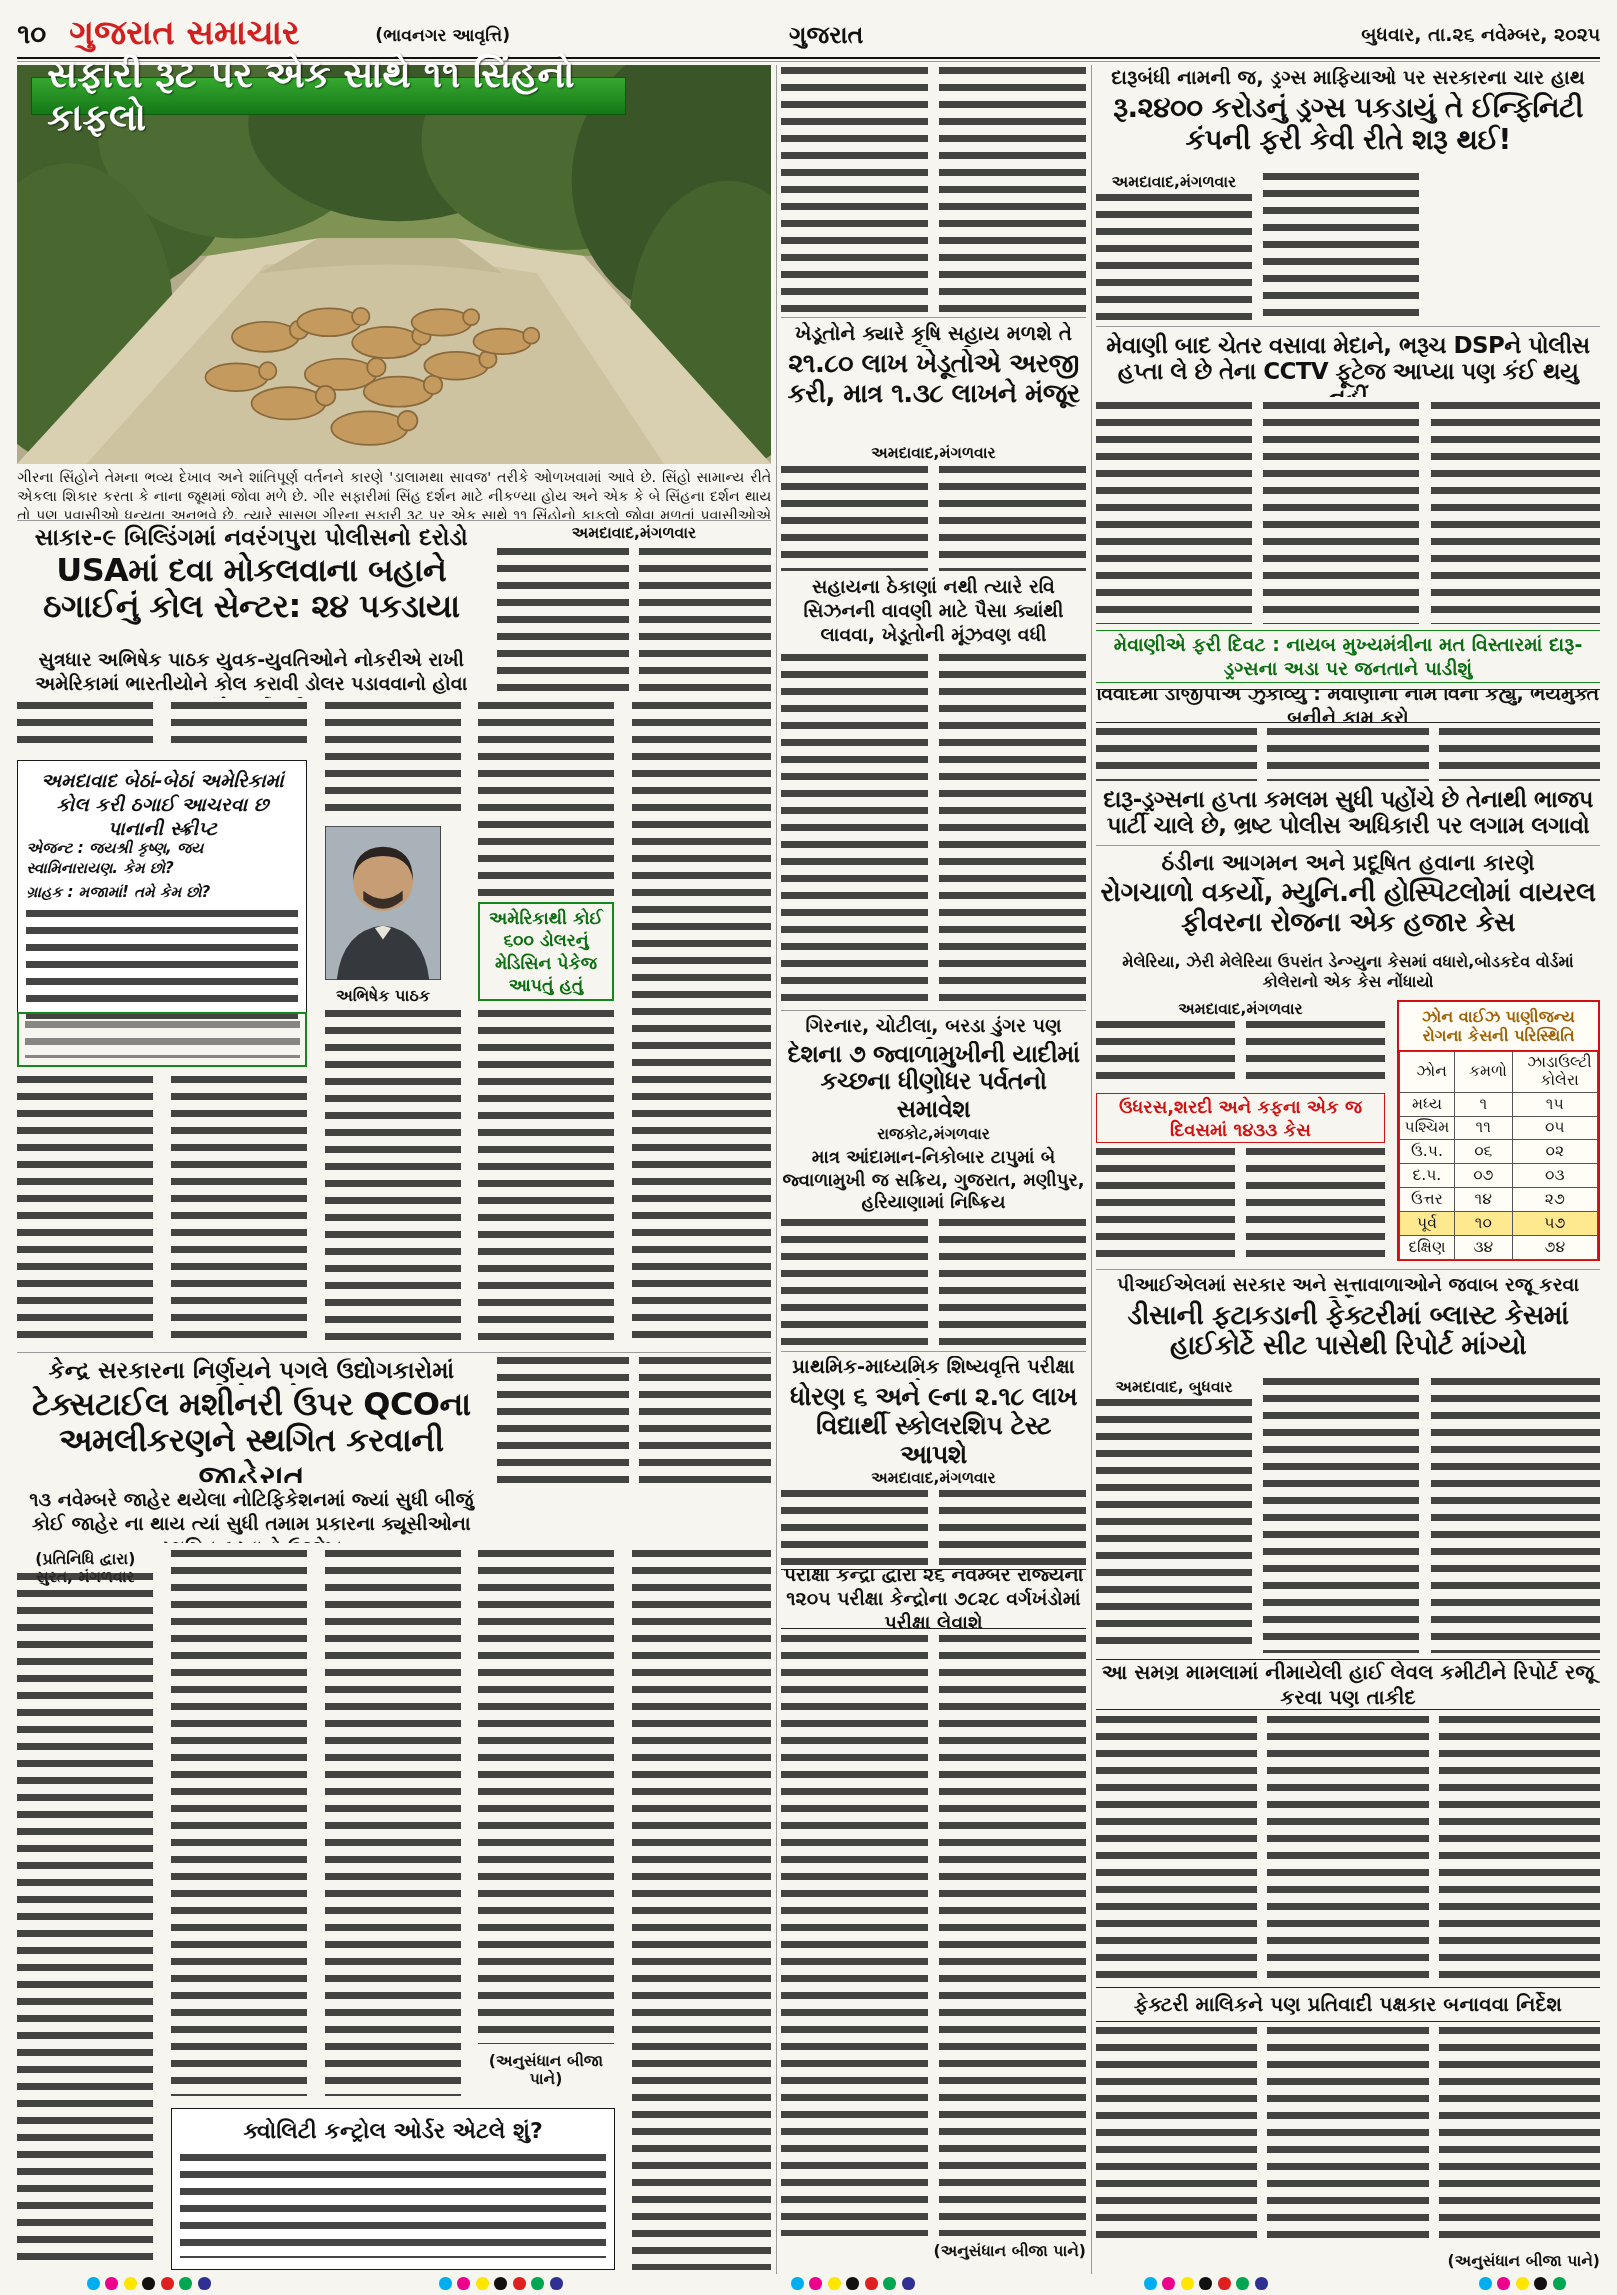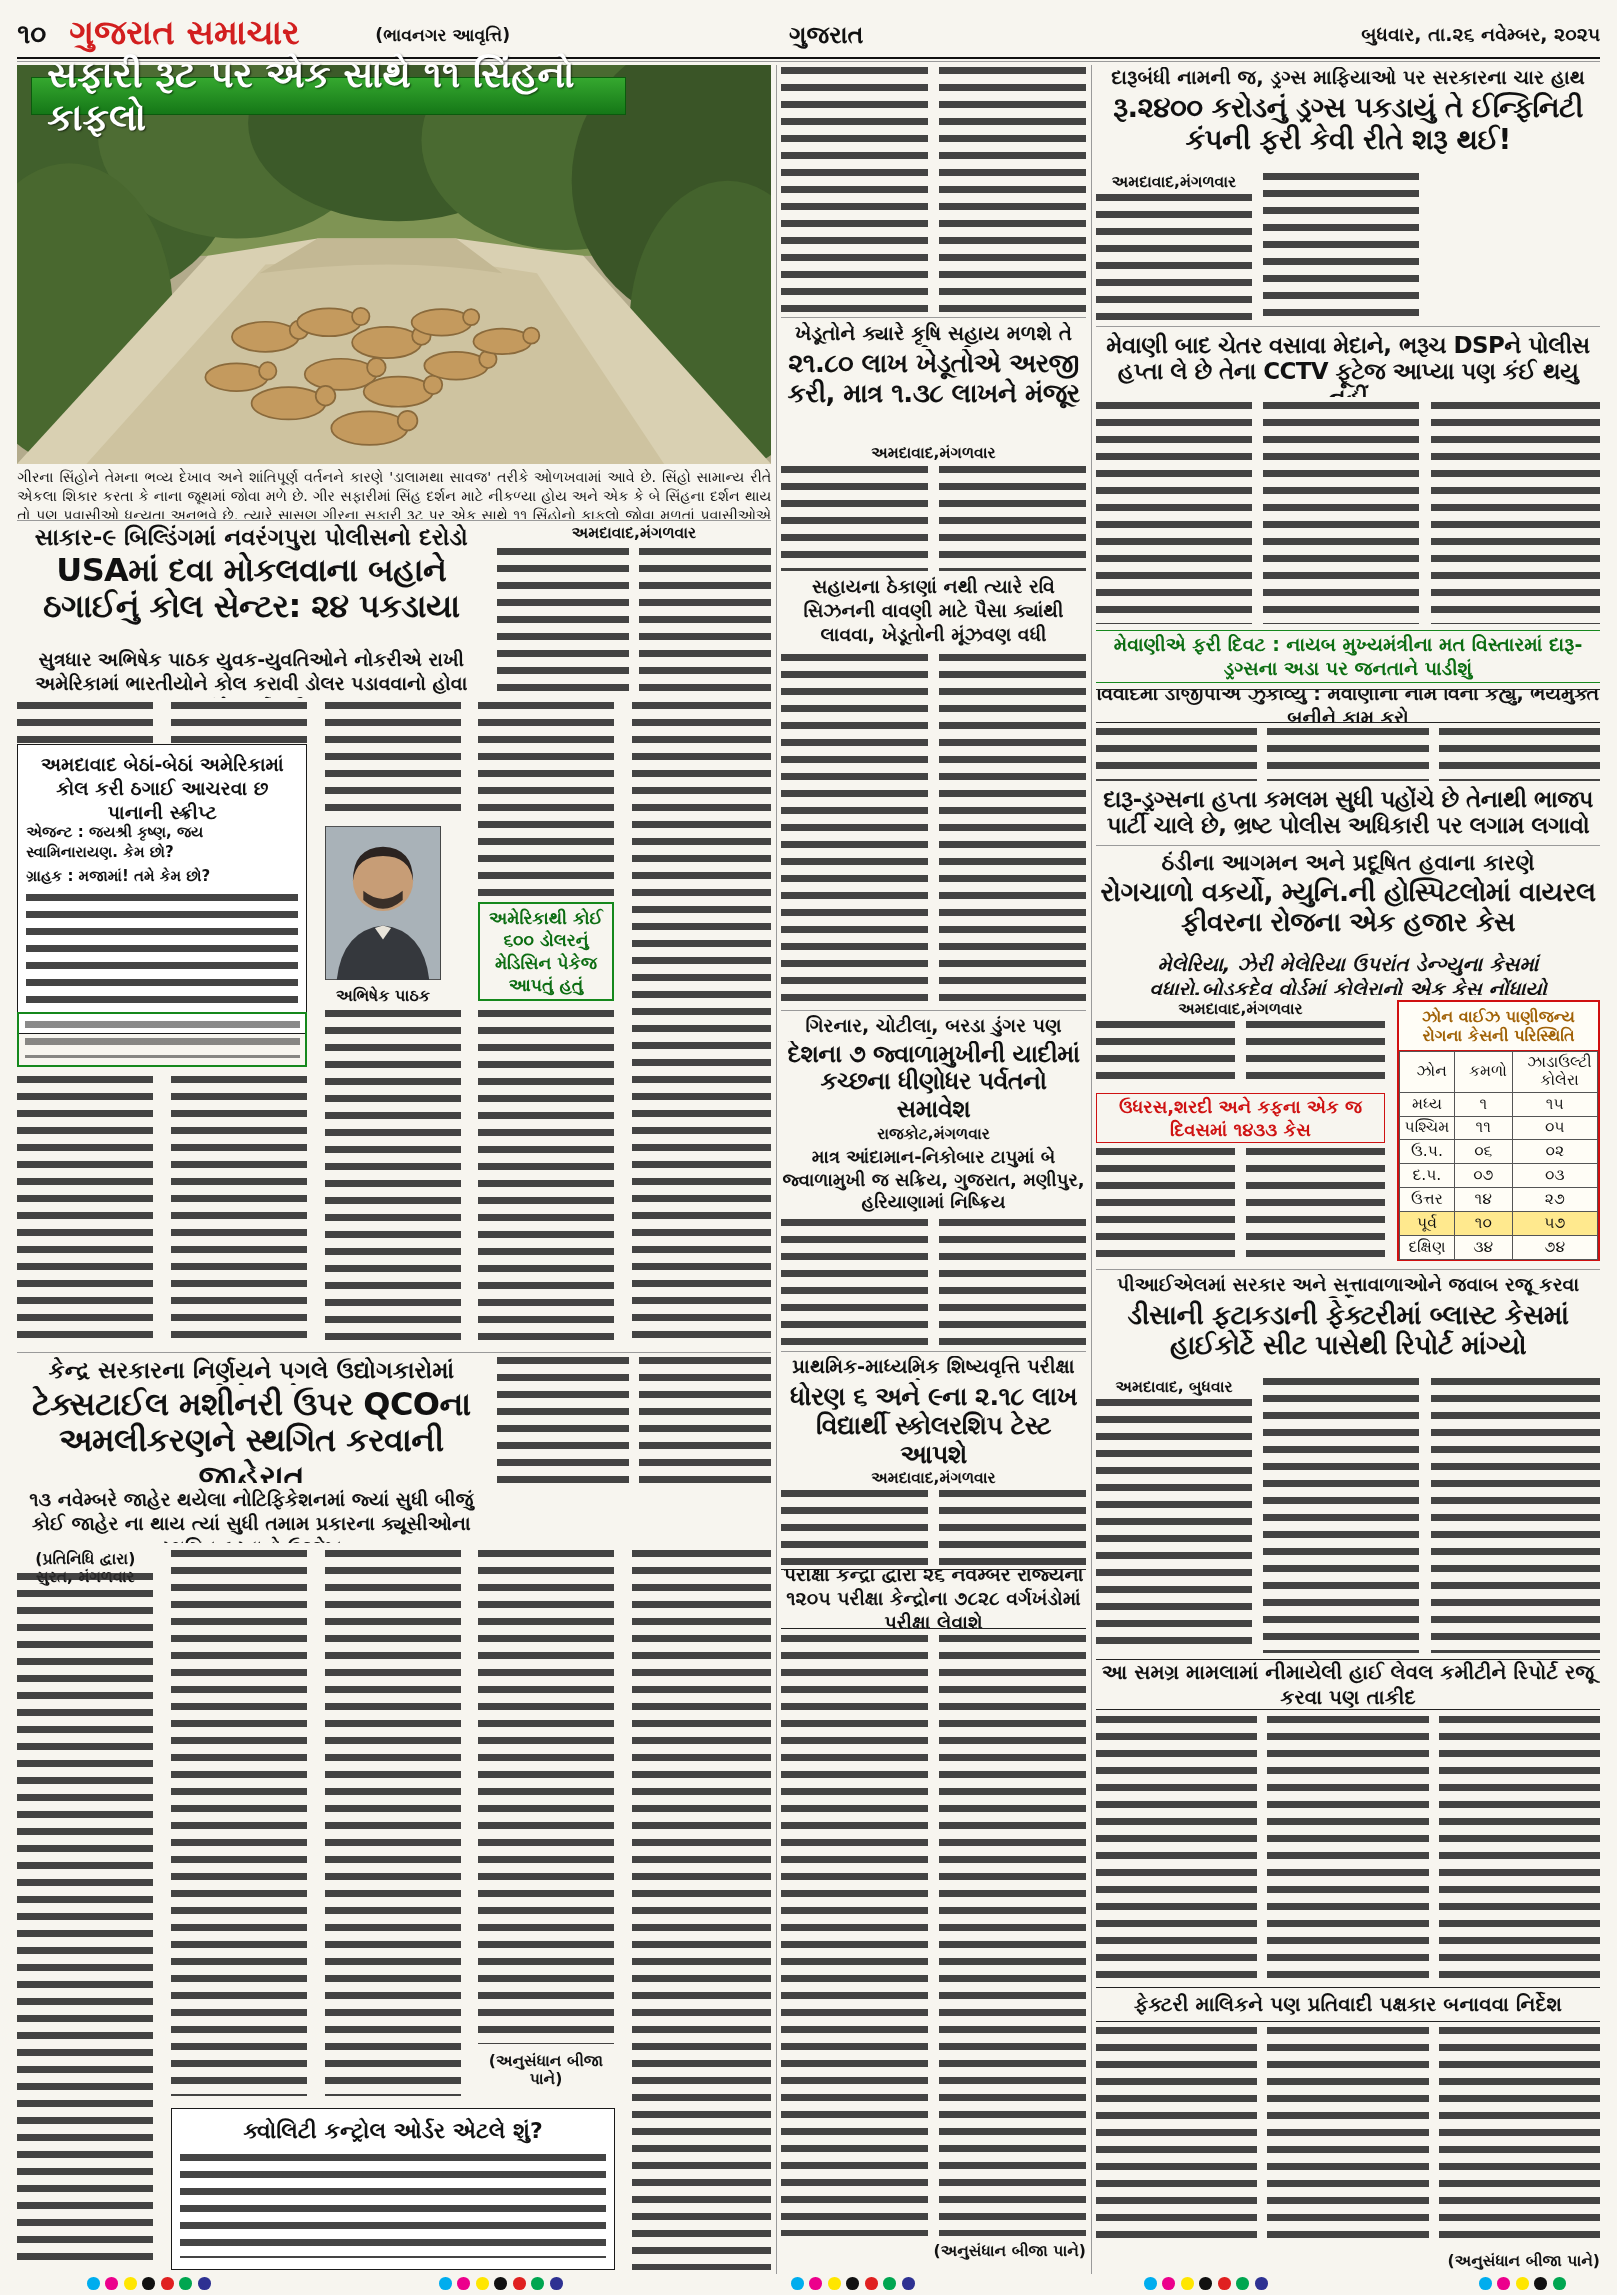--- a/index.html
+++ b/index.html
@@ -113,21 +113,21 @@
     <div class="sim"></div>
     <div class="sim"></div>
   </div>
 
   <div class="abs sim" style="left:17.3px;top:702px;width:136px;height:44px;"></div>
   <div class="abs sim" style="left:171px;top:702px;width:136px;height:44px;"></div>
   <div class="abs sim" style="left:325px;top:702px;width:136px;height:119px;"></div>
   <div class="abs sim" style="left:478px;top:702px;width:136px;height:194px;"></div>
   <div class="abs sim" style="left:632px;top:702px;width:139px;height:642px;"></div>
 
-  <div class="abs blackbox" style="left:17.3px;top:744px;width:290px;height:290px;">
+  <div class="abs blackbox" style="left:17.3px;top:760px;width:290px;height:254px;font-style:italic;">
     <div class="subhead clip" style="font-size:19px;height:69px;">અમદાવાદ બેઠાં-બેઠાં અમેરિકામાં કોલ કરી ઠગાઈ આચરવા છ પાનાની સ્ક્રીપ્ટ</div>
     <div class="qa">એજન્ટ : જયશ્રી કૃષ્ણ, જય સ્વામિનારાયણ. કેમ છો?</div>
     <div class="qa" style="margin-top:3.5px;">ગ્રાહક : મજામાં! તમે કેમ છો?</div>
     <div class="sim" style="height:110px;margin-top:8px;"></div>
   </div>
 
   <div class="abs greenbox" style="left:17.3px;top:1012px;width:290px;height:55px;">
     <div class="sim" style="width:100%;height:37px;opacity:.55;"></div>
   </div>
   <div class="abs sim" style="left:17.3px;top:1076px;width:136px;height:267px;"></div>
@@ -233,21 +233,21 @@
   <div class="abs cols" style="left:1096px;top:728px;width:504px;height:53px;">
     <div class="sim"></div>
     <div class="sim"></div>
     <div class="sim"></div>
   </div>
   <div class="abs headline clip" style="left:1096px;top:786px;width:504px;height:55px;font-size:23px;">દારૂ-ડ્રગ્સના હપ્તા કમલમ સુધી પહોંચે છે તેનાથી ભાજપ પાર્ટી ચાલે છે, ભ્રષ્ટ પોલીસ અધિકારી પર લગામ લગાવો</div>
   <div class="rule" style="left:1096px;top:845px;width:504px;height:1.2px;"></div>
 
   <div class="abs kicker clip" style="left:1096px;top:850px;width:504px;height:25.4px;font-size:22px;">ઠંડીના આગમન અને પ્રદૂષિત હવાના કારણે</div>
   <div class="abs headline clip" style="left:1096px;top:877px;width:504px;height:70px;font-size:26.6px;">રોગચાળો વકર્યો, મ્યુનિ.ની હોસ્પિટલોમાં વાયરલ ફીવરના રોજના એક હજાર કેસ</div>
-  <div class="abs subhead clip" style="left:1096px;top:952px;width:504px;height:43px;font-size:20px;font-style:italic;">મેલેરિયા, ઝેરી મેલેરિયા ઉપરાંત ડેન્ગ્યુના કેસમાં વધારો,બોડકદેવ વોર્ડમાં કોલેરાનો એક કેસ નોંધાયો</div>
+  <div class="abs subhead clip" style="left:1096px;top:952px;width:504px;height:43px;font-size:16px;">મેલેરિયા, ઝેરી મેલેરિયા ઉપરાંત ડેન્ગ્યુના કેસમાં વધારો,બોડકદેવ વોર્ડમાં કોલેરાનો એક કેસ નોંધાયો</div>
   <div class="abs dateline" style="left:1096px;top:1000px;width:289px;height:17.3px;">અમદાવાદ,મંગળવાર</div>
   <div class="abs cols" style="left:1096px;top:1021px;width:289px;height:67px;">
     <div class="sim"></div>
     <div class="sim"></div>
   </div>
   <div class="abs redbox clip" style="left:1096px;top:1093px;width:289px;height:50px;font-size:18px;">ઉધરસ,શરદી અને કફના એક જ દિવસમાં ૧૪૩૩ કેસ</div>
   <div class="abs cols" style="left:1096px;top:1148px;width:289px;height:113px;">
     <div class="sim"></div>
     <div class="sim"></div>
   </div>

